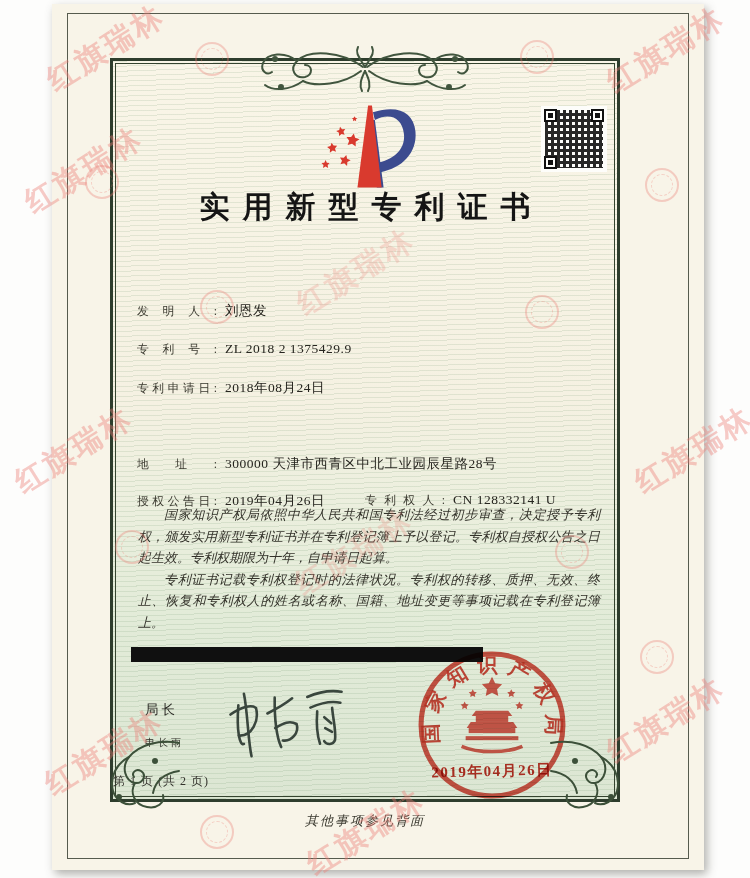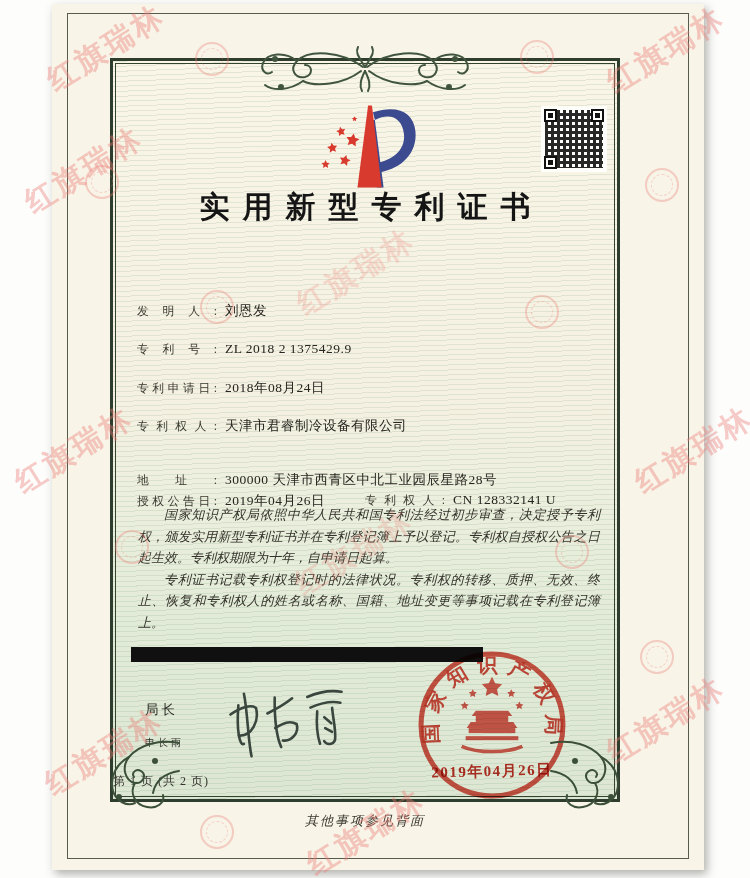--- a/index.html
+++ b/index.html
@@ -168,24 +168,21 @@
 
       <div class="row" style="top:241px">
         <span class="flabel">发明人:</span><span class="fvalue">刘恩发</span>
       </div>
       <div class="row" style="top:280px">
         <span class="flabel">专利号:</span><span class="fvalue">ZL 2018 2 1375429.9</span>
       </div>
       <div class="row" style="top:318px">
         <span class="flabel">专利申请日:</span><span class="fvalue">2018年08月24日</span>
       </div>
-      <div class="row" style="top:356px">
-        <span class="flabel">专利权人:</span><span class="fvalue">天津市君睿制冷设备有限公司</span>
-      </div>
-      <div class="row" style="top:410px">
+      <div class="row" style="top:394px">
         <span class="flabel">地址:</span><span class="fvalue">300000 天津市西青区中北工业园辰星路28号</span>
       </div>
       <div class="row row2col" style="top:431px">
         <span class="flabel">授权公告日:</span><span class="fvalue">2019年04月26日</span>
         <span class="col2">
           <span class="flabel">专利权人:</span><span class="fvalue">CN 128332141 U</span>
         </span>
       </div>
 
       <div class="paras">

